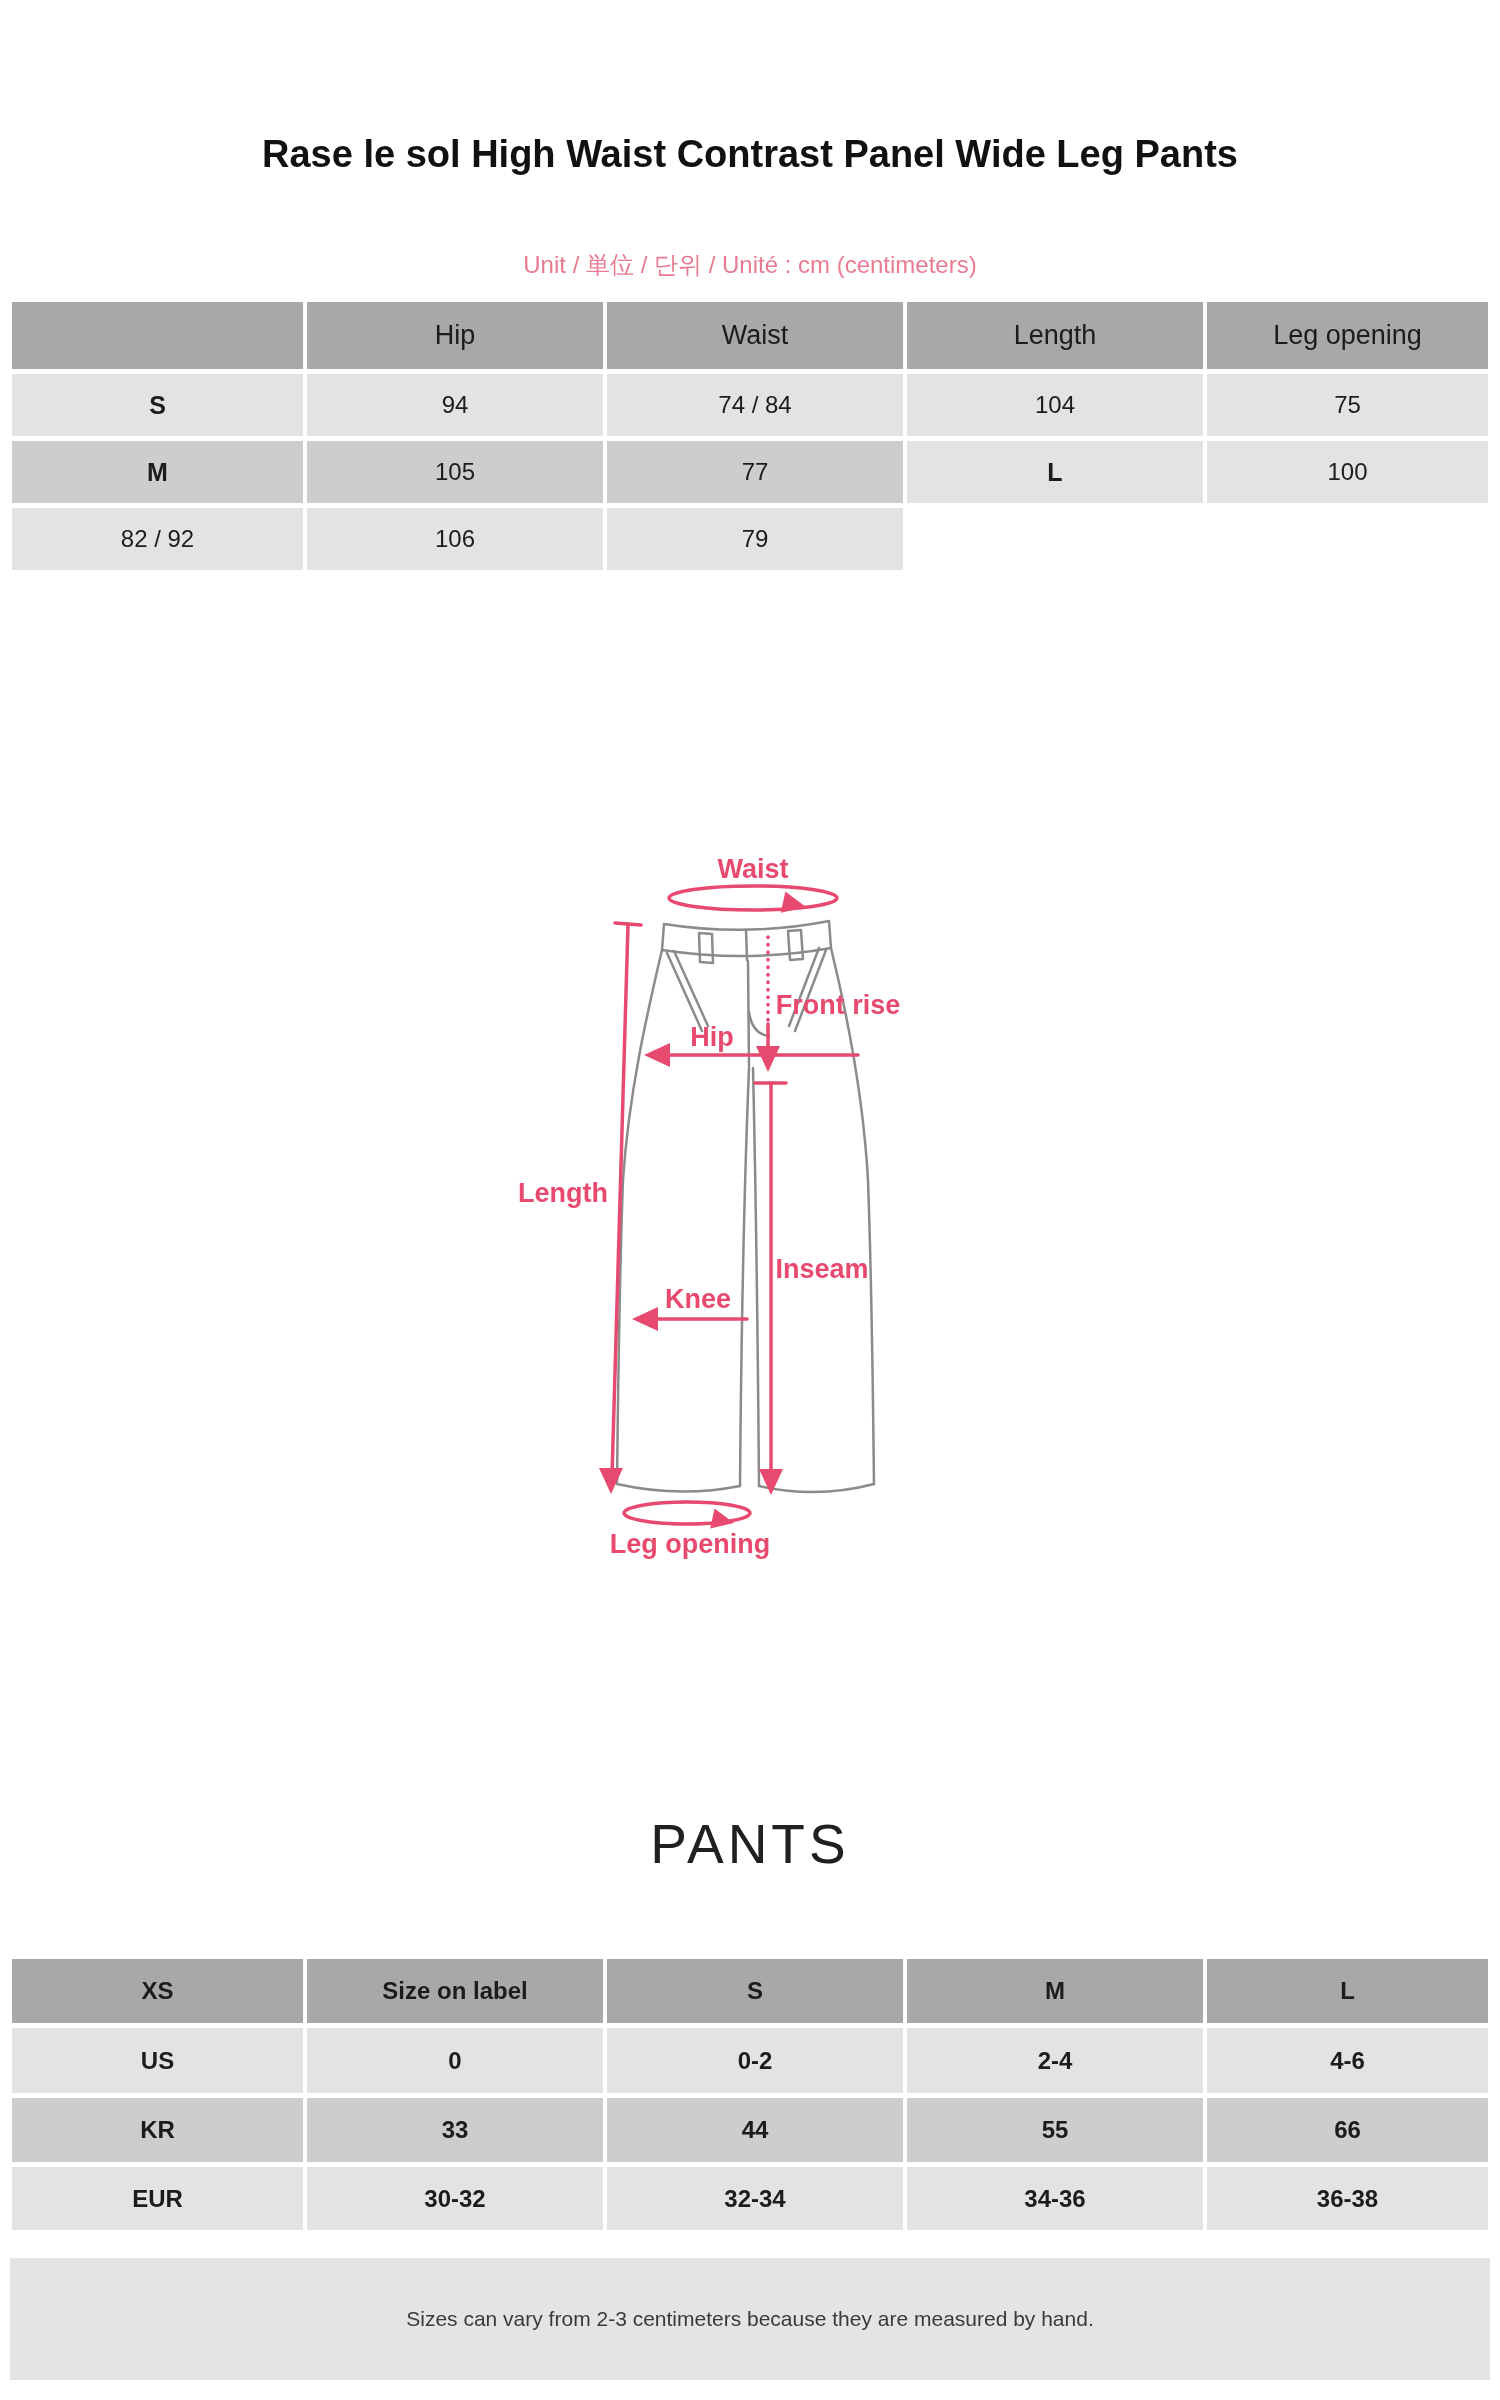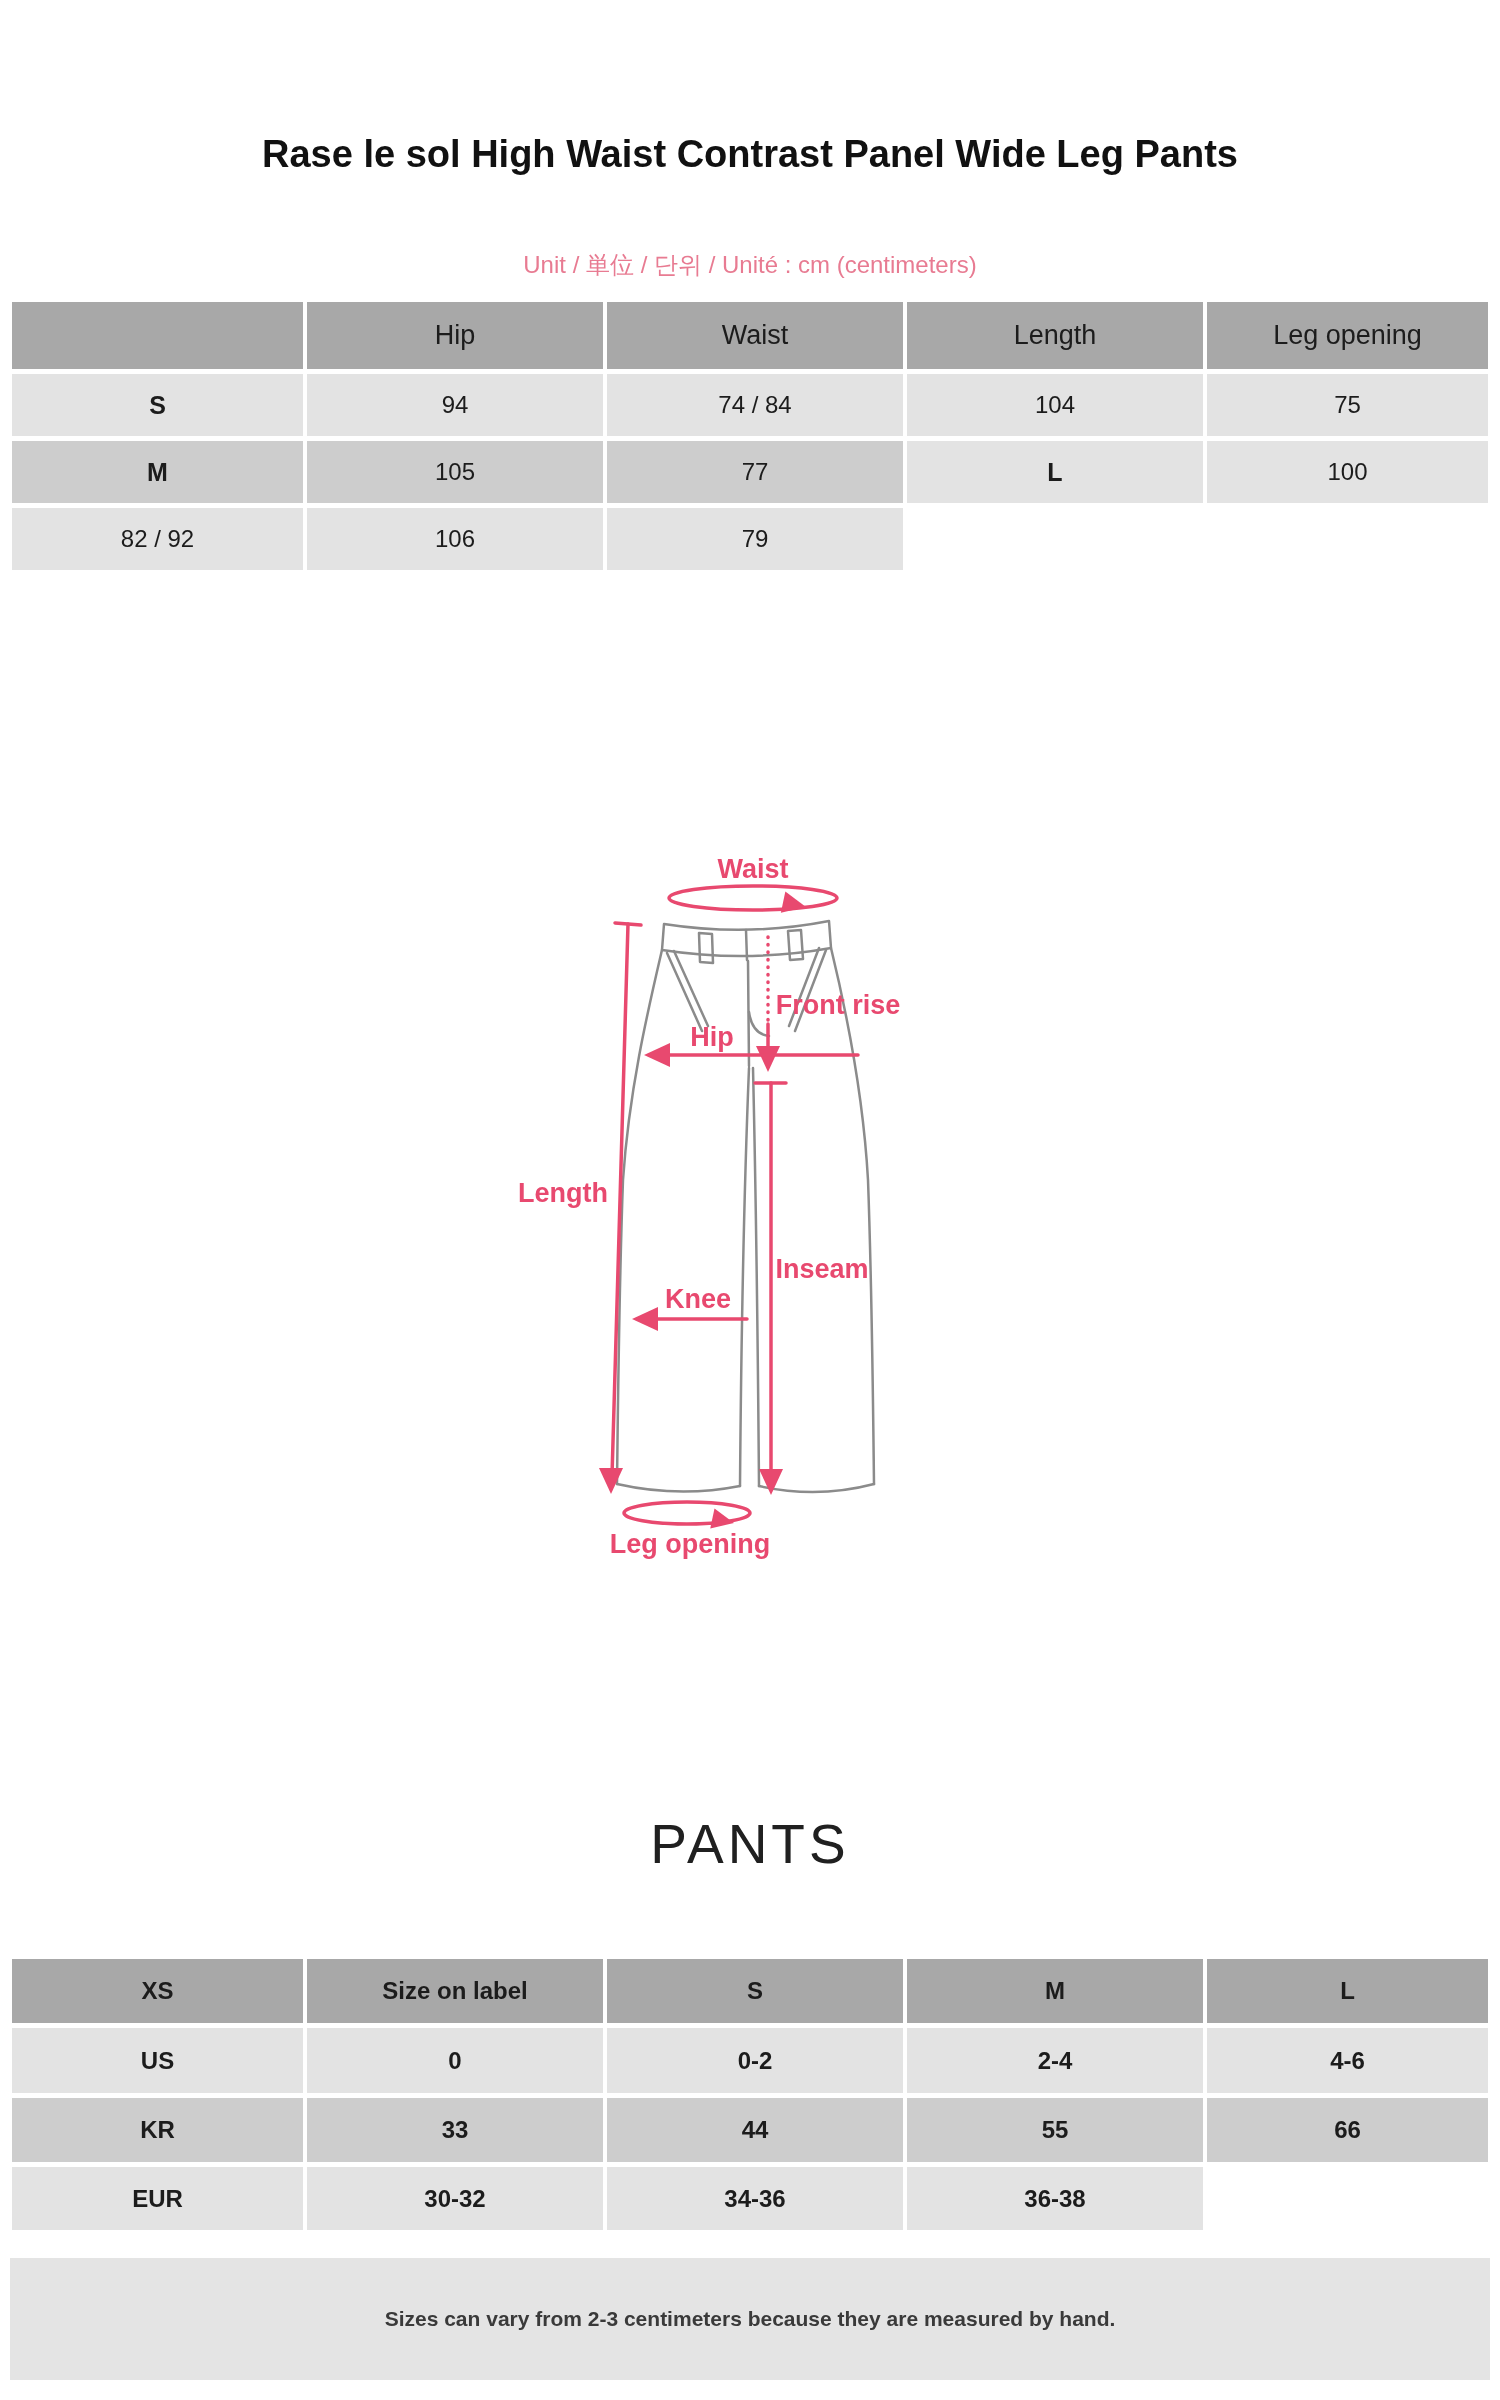--- a/index.html
+++ b/index.html
@@ -37,21 +37,21 @@
   .pink-dot  { fill:none; stroke:#e8496f; stroke-width:3.5;
                stroke-linecap:round; stroke-dasharray:0.5 7; }
   .pink-fill { fill:#e8496f; stroke:none; }
   .diagram-label { fill:#e8496f; font-family:"Liberation Sans",sans-serif;
                    font-size:27px; font-weight:bold; text-anchor:middle; }
 
   
   .footer-band { left:10px; top:2258px; width:1480px; height:122px;
                  background:#e4e4e4; display:flex; align-items:center;
                  justify-content:center; }
-  .footer-text { font-size:21px; font-weight:bold; color:#3a3a3a; }
+  .footer-text { font-size:21px; font-weight:normal; color:#3a3a3a; }
 </style>
 </head>
 <body>
 
 <div class="abs page-title">Rase le sol High Waist Contrast Panel Wide Leg Pants</div>
 
 <div class="abs unit-note">Unit / 単位 / 단위 / Unité : cm (centimeters)</div>
 
 <div class="abs size-table" id="measurement-table">
   <div class="cell hdr"></div>
@@ -158,19 +158,20 @@
   <div class="cell light">4-6</div>
 
   <div class="cell dark lbl">KR</div>
   <div class="cell dark">33</div>
   <div class="cell dark">44</div>
   <div class="cell dark">55</div>
   <div class="cell dark">66</div>
 
   <div class="cell light lbl">EUR</div>
   <div class="cell light">30-32</div>
+  <div class="cell light">32-34</div>
   <div class="cell light">34-36</div>
   <div class="cell light">36-38</div>
 </div>
 
 <div class="abs footer-band">
   <div class="footer-text">Sizes can vary from 2-3 centimeters because they are measured by hand.</div>
 </div>
 
 </body></html>

